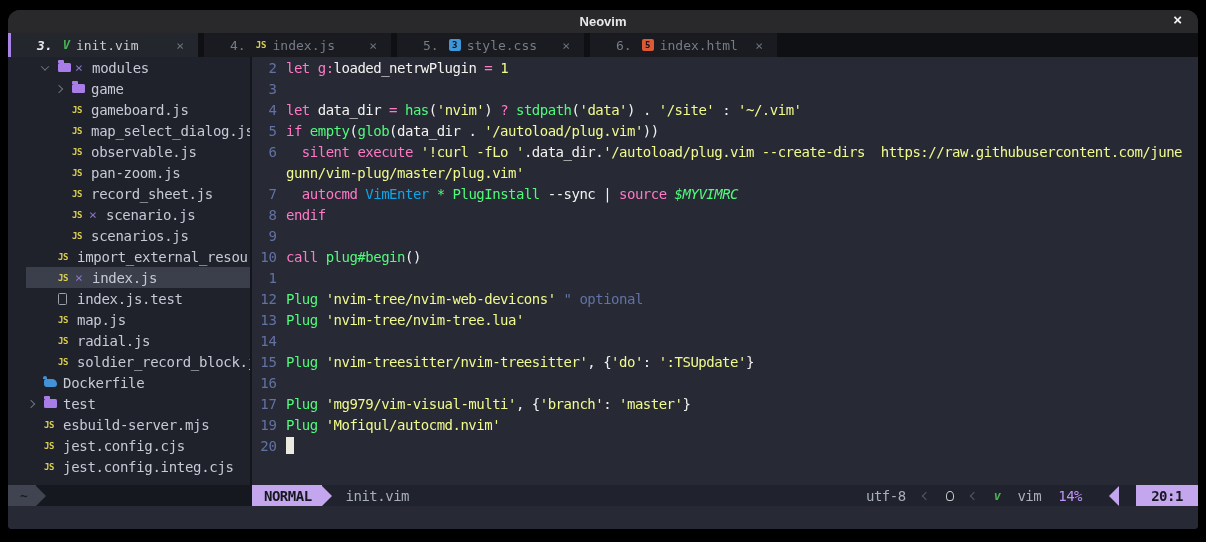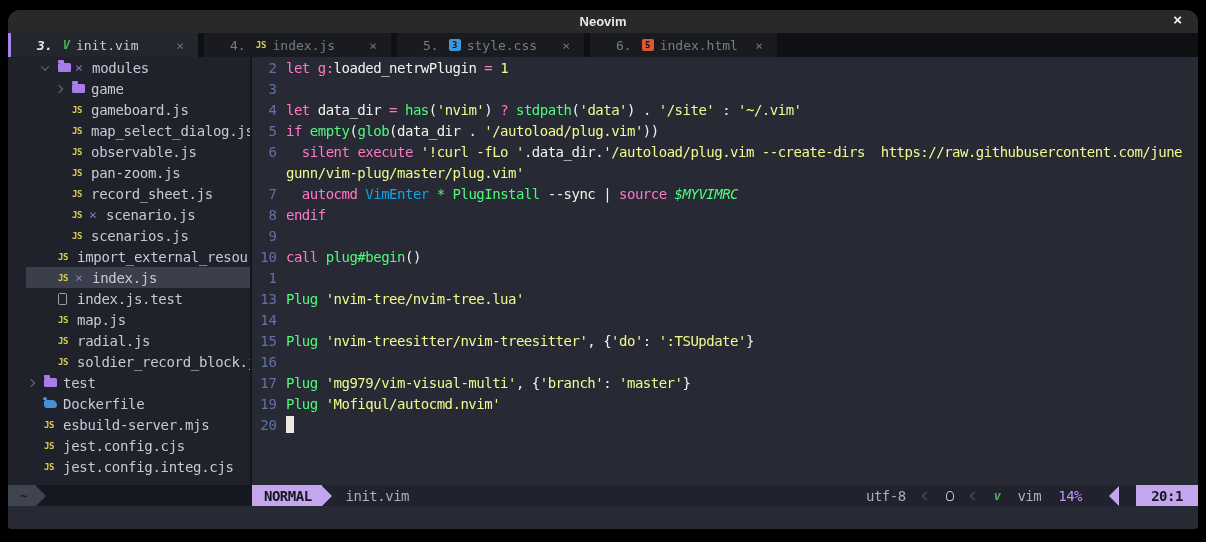--- a/index.html
+++ b/index.html
@@ -232,34 +232,34 @@
             <span class="ic-js">JS</span>
           </span>
           <span class="tlabel2">radial.js</span>
         </div>
         <div class="trow" style="padding-left: 50px;">
           <span class="slot-icon">
             <span class="ic-js">JS</span>
           </span>
           <span class="tlabel2">soldier_record_block.j</span>
         </div>
+        <div class="trow" style="padding-left: 36px;">
+          <span class="slot-icon">
+            <span class="ic-whale"></span>
+          </span>
+          <span class="tlabel2">Dockerfile</span>
+        </div>
         <div class="trow" style="padding-left: 20px;">
           <span class="slot-arrow">
             <span class="chev right"></span>
           </span>
           <span class="slot-icon">
             <span class="ic-folder"></span>
           </span>
           <span class="tlabel2">test</span>
-        </div>
-        <div class="trow" style="padding-left: 36px;">
-          <span class="slot-icon">
-            <span class="ic-whale"></span>
-          </span>
-          <span class="tlabel2">Dockerfile</span>
         </div>
         <div class="trow" style="padding-left: 36px;">
           <span class="slot-icon">
             <span class="ic-js">JS</span>
           </span>
           <span class="tlabel2">esbuild-server.mjs</span>
         </div>
         <div class="trow" style="padding-left: 36px;">
           <span class="slot-icon">
             <span class="ic-js">JS</span>
@@ -282,20 +282,21 @@
         <div class="cline"><span class="lnum">3</span><span class="ltext"></span></div>
         <div class="cline"><span class="lnum">4</span><span class="ltext"><span class="tk-k">let</span><span class="tk-d"> data_dir </span><span class="tk-k">=</span><span class="tk-d"> </span><span class="tk-f">has</span><span class="tk-d">(</span><span class="tk-s">'nvim'</span><span class="tk-d">) </span><span class="tk-k">?</span><span class="tk-d"> </span><span class="tk-f">stdpath</span><span class="tk-d">(</span><span class="tk-s">'data'</span><span class="tk-d">) . </span><span class="tk-s">'/site'</span><span class="tk-d"> : </span><span class="tk-s">'~/.vim'</span></span></div>
         <div class="cline"><span class="lnum">5</span><span class="ltext"><span class="tk-k">if</span><span class="tk-d"> </span><span class="tk-f">empty</span><span class="tk-d">(</span><span class="tk-f">glob</span><span class="tk-d">(</span><span class="tk-d">data_dir . </span><span class="tk-s">'/autoload/plug.vim'</span><span class="tk-d">))</span></span></div>
         <div class="cline"><span class="lnum">6</span><span class="ltext"><span class="tk-d">  </span><span class="tk-k">silent</span><span class="tk-d"> </span><span class="tk-k">execute</span><span class="tk-d"> </span><span class="tk-s">'!curl -fLo '</span><span class="tk-d">.data_dir.</span><span class="tk-s">'/autoload/plug.vim --create-dirs  https://raw.githubusercontent.com/june</span></span></div>
         <div class="cline"><span class="lnum"></span><span class="ltext"><span class="tk-s">gunn/vim-plug/master/plug.vim'</span></span></div>
         <div class="cline"><span class="lnum">7</span><span class="ltext"><span class="tk-d">  </span><span class="tk-k">autocmd</span><span class="tk-d"> </span><span class="tk-t">VimEnter</span><span class="tk-d"> </span><span class="tk-f">*</span><span class="tk-d"> </span><span class="tk-f">PlugInstall</span><span class="tk-d"> --sync | </span><span class="tk-k">source</span><span class="tk-d"> </span><span class="tk-gi">$MYVIMRC</span></span></div>
         <div class="cline"><span class="lnum">8</span><span class="ltext"><span class="tk-k">endif</span></span></div>
         <div class="cline"><span class="lnum">9</span><span class="ltext"></span></div>
         <div class="cline"><span class="lnum">10</span><span class="ltext"><span class="tk-k">call</span><span class="tk-d"> </span><span class="tk-f">plug#begin</span><span class="tk-d">()</span></span></div>
         <div class="cline"><span class="lnum">1</span><span class="ltext"></span></div>
+        <div class="cline"><span class="lnum">12</span><span class="ltext"><span class="tk-f">Plug</span><span class="tk-d"> </span><span class="tk-s">'nvim-tree/nvim-web-devicons'</span><span class="tk-d"> </span><span class="tk-c">" optional</span></span></div>
         <div class="cline"><span class="lnum">13</span><span class="ltext"><span class="tk-f">Plug</span><span class="tk-d"> </span><span class="tk-s">'nvim-tree/nvim-tree.lua'</span></span></div>
         <div class="cline"><span class="lnum">14</span><span class="ltext"></span></div>
         <div class="cline"><span class="lnum">15</span><span class="ltext"><span class="tk-f">Plug</span><span class="tk-d"> </span><span class="tk-s">'nvim-treesitter/nvim-treesitter'</span><span class="tk-d">, {</span><span class="tk-s">'do'</span><span class="tk-d">: </span><span class="tk-s">':TSUpdate'</span><span class="tk-d">}</span></span></div>
         <div class="cline"><span class="lnum">16</span><span class="ltext"></span></div>
         <div class="cline"><span class="lnum">17</span><span class="ltext"><span class="tk-f">Plug</span><span class="tk-d"> </span><span class="tk-s">'mg979/vim-visual-multi'</span><span class="tk-d">, {</span><span class="tk-s">'branch'</span><span class="tk-d">: </span><span class="tk-s">'master'</span><span class="tk-d">}</span></span></div>
         <div class="cline"><span class="lnum">19</span><span class="ltext"><span class="tk-f">Plug</span><span class="tk-d"> </span><span class="tk-s">'Mofiqul/autocmd.nvim'</span></span></div>
         <div class="cline"><span class="lnum">20</span><span class="ltext"></span><span class="cursor-block"></span></div>
       </div>
   </div>
 

